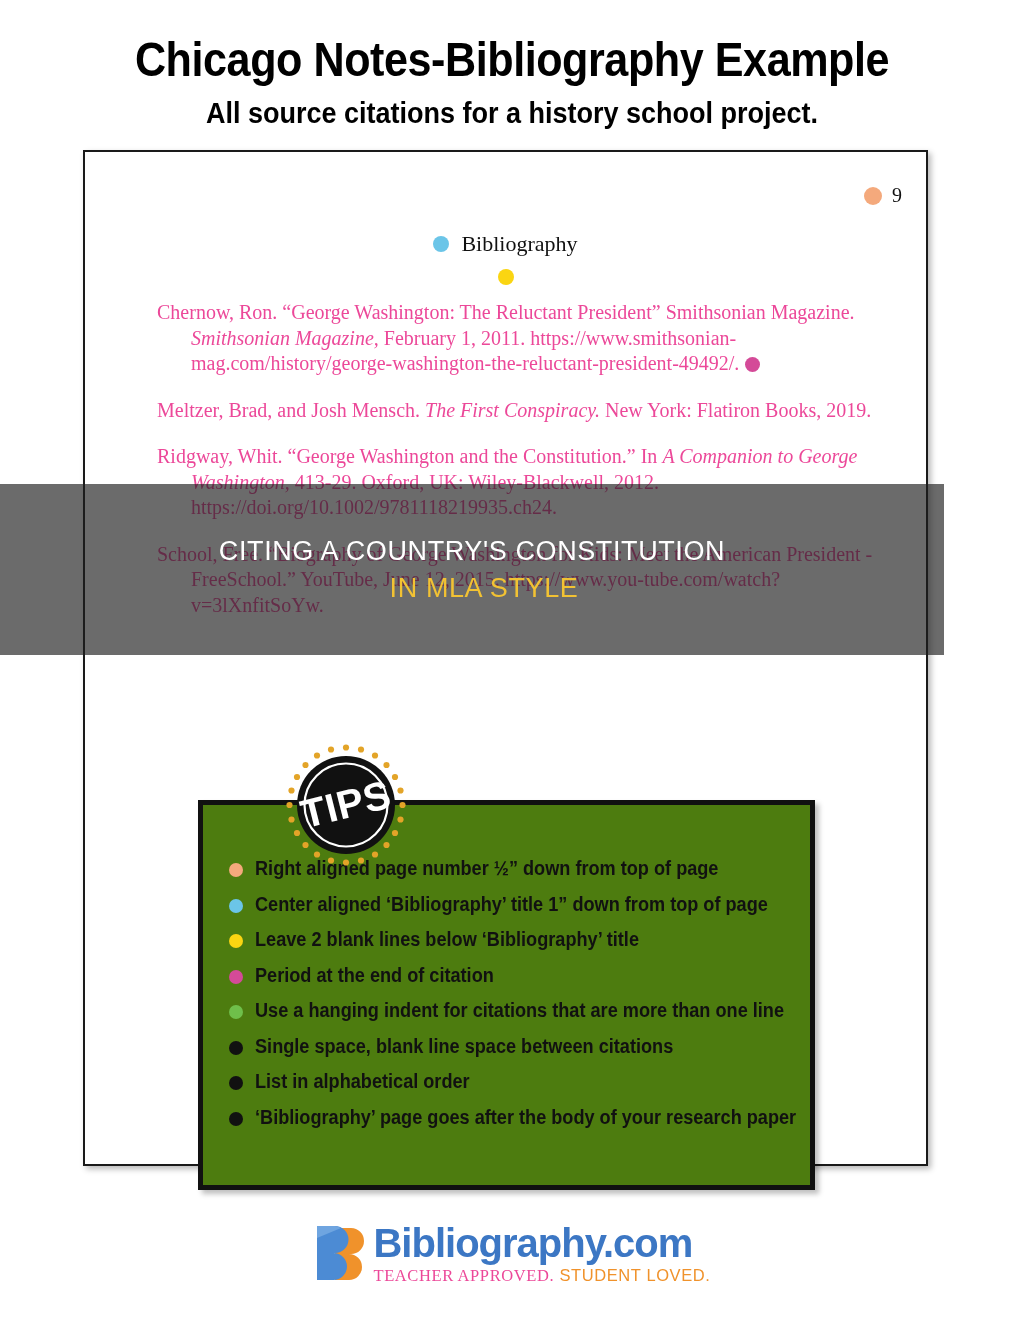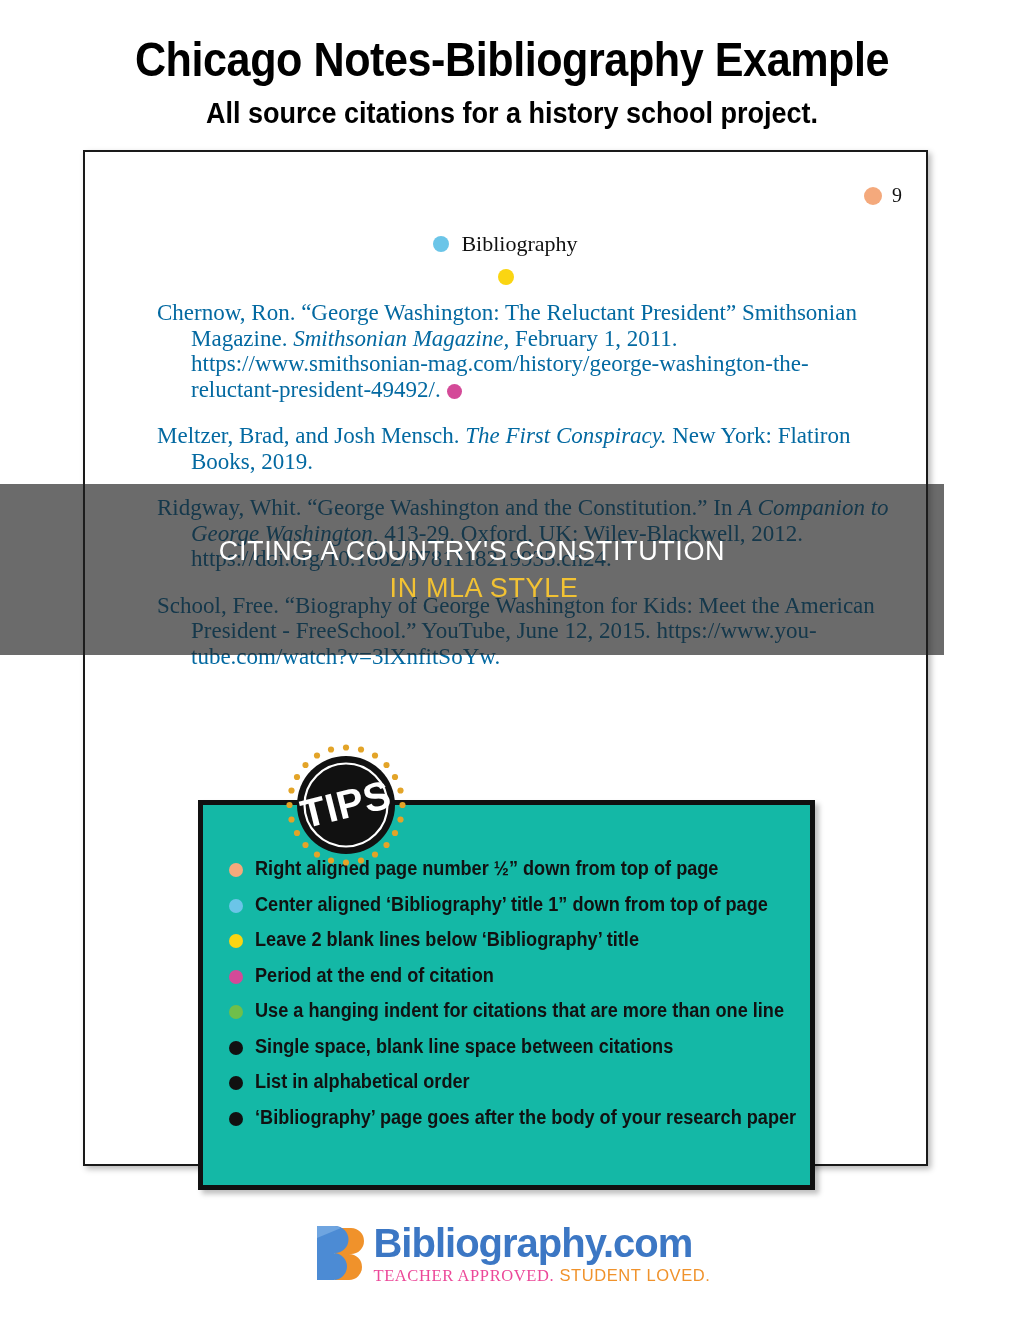--- a/index.html
+++ b/index.html
@@ -105,23 +105,23 @@
 
   
   .citations {
     position: absolute;
     left: 72px;
     top: 148px;
     right: 34px;
   }
   .citation {
     font-family: "Liberation Serif", serif;
-    font-size: 23px;
+    font-size: 20px;
     line-height: 25.5px;
-    color: #0369a1;
+    color: #ec4899;
     text-indent: -34px;
     padding-left: 34px;
     margin-bottom: 21px;
     position: relative;
   }
   .citation i { font-style: italic; }
   .inline-dot {
     display: inline-block;
     vertical-align: -2px;
     margin-left: 6px;
@@ -174,21 +174,21 @@
     z-index: 30;
   }
 
   
   .tips-box {
     position: absolute;
     left: 198px;
     top: 800px;
     width: 617px;
     height: 390px;
-    background: #14b8a6;
+    background: #4d7c0f;
     border: 5px solid #111111;
     box-sizing: border-box;
     z-index: 20;
     box-shadow: 4px 4px 5px rgba(0,0,0,0.25);
     padding: 52px 24px 0 26px;
   }
   .tip-row {
     display: flex;
     align-items: flex-start;
     gap: 12px;

